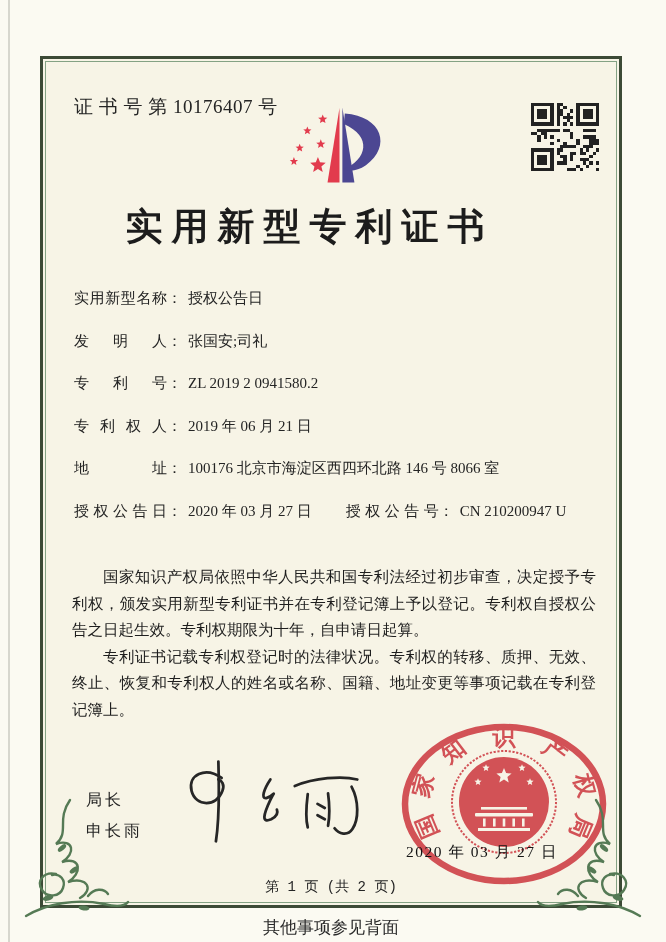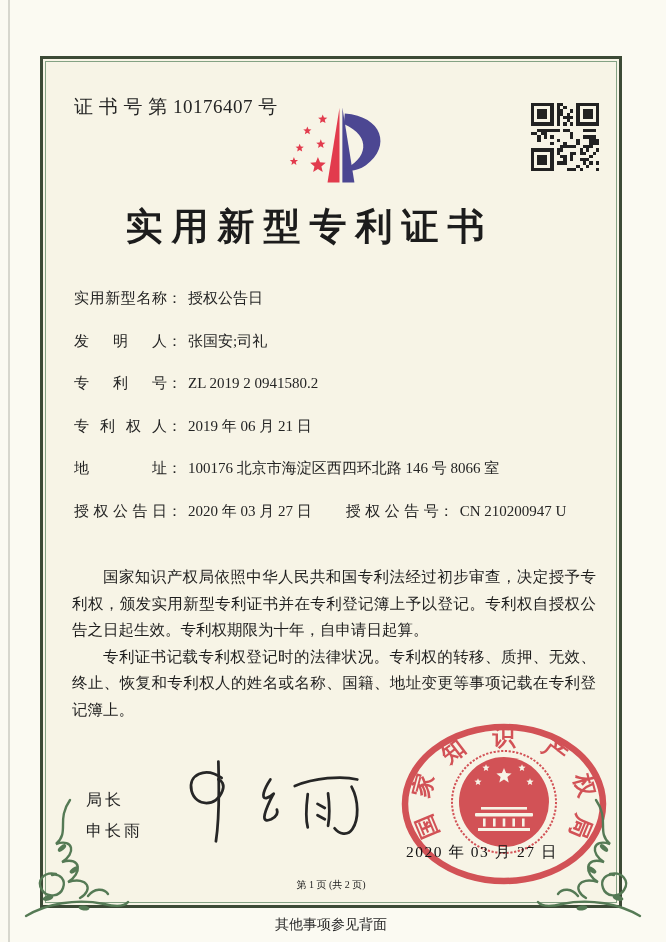--- a/index.html
+++ b/index.html
@@ -21,22 +21,22 @@
   .paras p{margin:0;text-indent:2em;}
   .director{position:absolute;left:86px;top:784px;font-size:16px;line-height:31px;letter-spacing:3px;}
   .signature{position:absolute;left:168px;top:748px;width:195px;height:102px;}
   .signature path{stroke:#262626;stroke-width:3.4;fill:none;stroke-linecap:round;stroke-linejoin:round;}
   .seal{position:absolute;left:398px;top:722px;width:212px;height:166px;opacity:.94;}
   .seal-ring{fill:none;stroke:var(--seal_red,#d0484e);stroke-width:6.5;}
   .seal-ch{fill:var(--seal_red,#d0484e);font-size:23px;font-weight:bold;text-anchor:middle;dominant-baseline:middle;font-family:"Liberation Serif","DejaVu Serif",serif;}
   .seal-red{fill:var(--seal_red,#d0484e);}
   .seal-wreath{fill:none;stroke:var(--seal_red,#d0484e);stroke-width:2;stroke-dasharray:2.2 1.6;}
   .seal-date{position:absolute;left:406px;top:842px;font-size:15.5px;letter-spacing:1.5px;color:#141414;z-index:5;}
-  .page-no{position:absolute;left:40px;top:878px;width:582px;text-align:center;font-size:10px;}
-  .back-note{position:absolute;left:40px;top:916px;width:582px;text-align:center;font-size:14px;color:#2a2a2a;}
+  .page-no{position:absolute;left:40px;top:878px;width:582px;text-align:center;font-size:14px;font-family:Liberation Mono, monospace;}
+  .back-note{position:absolute;left:40px;top:916px;width:582px;text-align:center;font-size:17px;color:#2a2a2a;}
   .ornament{position:absolute;width:112px;height:126px;z-index:3;}
   .orn-left{left:18px;top:796px;}
   .orn-right{left:536px;top:796px;transform:scaleX(-1);}
   .ornament path{stroke:var(--ornament_green,#557a55);fill:none;stroke-width:2.4;stroke-linecap:round;}
   .ornament .leaf{fill:var(--ornament_green,#557a55);stroke:none;}
   .logo-spike-red{fill:var(--logo_red,#e23b4d);}
   .logo-spike-purple{fill:var(--logo_purple,#4c4792);}
   .logo-bowl{fill:var(--logo_purple,#4c4792);}
   .qr svg{shape-rendering:crispEdges;}
 </style>

